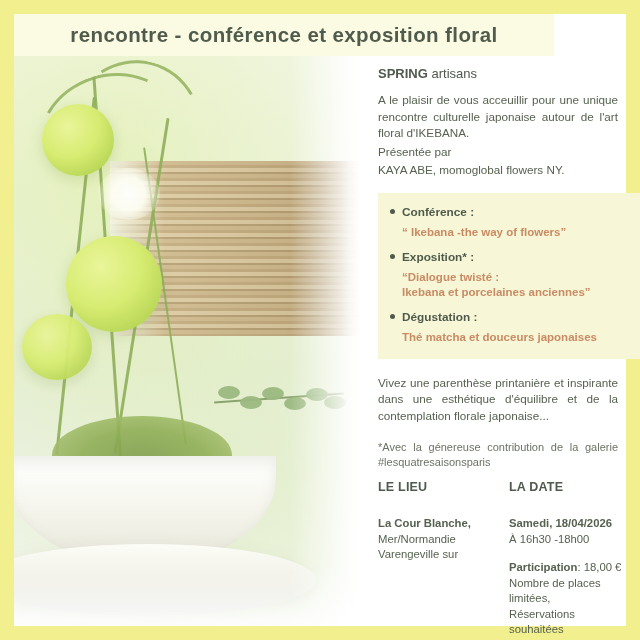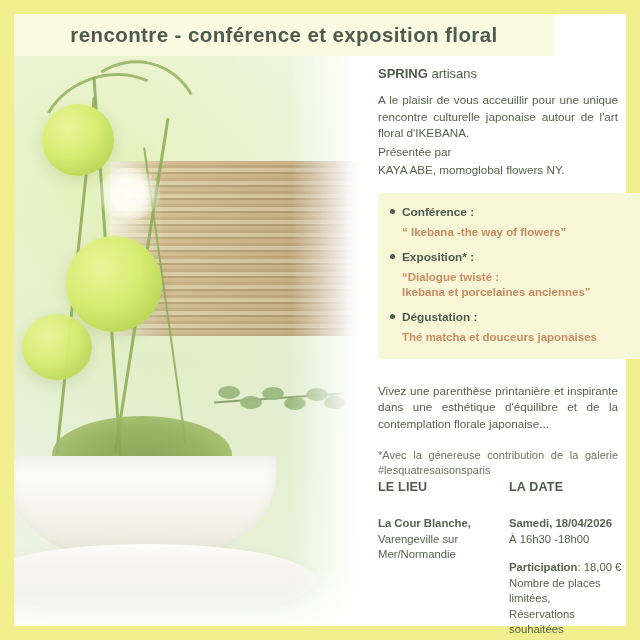--- a/index.html
+++ b/index.html
@@ -265,21 +265,21 @@
   .hl-body {
     font-size: 11.5px;
     line-height: 15px;
     color: #c98b63;
     margin-top: 6px;
     margin-left: 12px;
     font-weight: bold;
   }
 
   .closing {
-    margin-top: 24px;
+    margin-top: 16px;
     font-size: 11.7px;
     line-height: 16.5px;
     color: #56624f;
     text-align: justify;
   }
   .note {
     margin-top: 16px;
     font-size: 11px;
     line-height: 15px;
     color: #6a7463;
@@ -397,22 +397,22 @@
     <div class="closing">Vivez une parenthèse printanière et inspirante dans une esthétique d'équilibre et de la contemplation florale japonaise...</div>
     <div class="note">*Avec la génereuse contribution de la galerie #lesquatresaisonsparis</div>
 
   </div>
 
   <div class="info">
 
     <div class="info-col">
       <div class="info-title">LE LIEU</div>
       <div class="info-line b">La Cour Blanche,</div>
+      <div class="info-line">Mer/Normandie</div>
       <div class="info-line">Varengeville sur</div>
-      <div class="info-line">Mer/Normandie</div>
     </div>
 
     <div class="info-col">
       <div class="info-title">LA DATE</div>
       <div class="info-line b">Samedi, 18/04/2026</div>
       <div class="info-line">À 16h30 -18h00</div>
       <div class="info-gap"></div>
       <div class="info-line"><b>Participation</b><span>: 18,00 €</span></div>
       <div class="info-line">Nombre de places limitées,</div>
       <div class="info-line">Réservations souhaitées</div>

